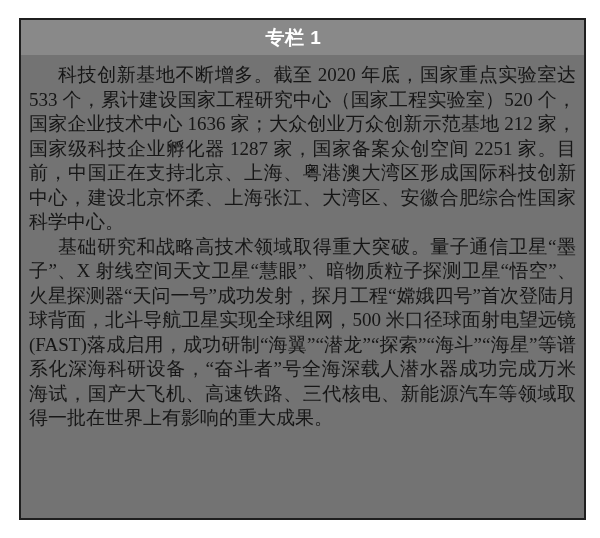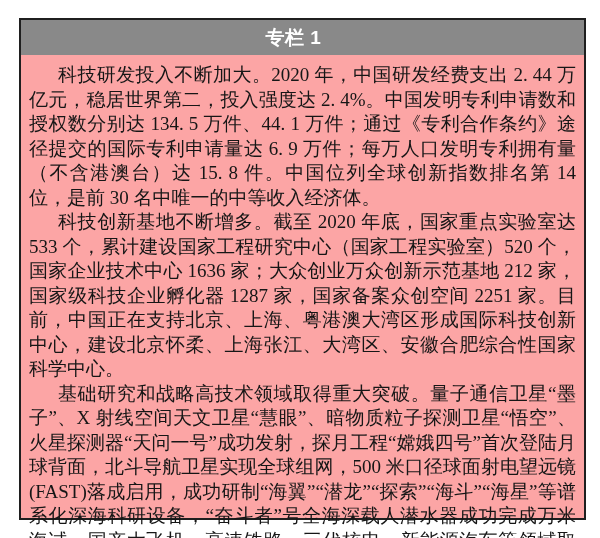--- a/index.html
+++ b/index.html
@@ -17,21 +17,21 @@
     background: #ffffff;
   }
   .panel {
     position: absolute;
     left: 19px;
     top: 18px;
     width: 567px;
     height: 502px;
     box-sizing: border-box;
     border: 2px solid #1f1f1f;
-    background: #fca5a5;
+    background: #737373;
   }
   .panel-header {
     box-sizing: border-box;
     height: 35px;
     background: #898989;
     color: #ffffff;
     font-family: "Liberation Sans", "DejaVu Sans", sans-serif;
     font-weight: bold;
     font-size: 19px;
     display: flex;
@@ -60,18 +60,17 @@
 </style>
 </head>
 <body>
 
 <div class="page">
   <div class="panel">
     <div class="panel-header">
       <span class="col-label">专栏 1</span>
     </div>
     <div class="panel-body">
-      <p>科技研发投入不断加大。2020 年，中国研发经费支出 2. 44 万亿元，稳居世界第二，投入强度达 2. 4%。中国发明专利申请数和授权数分别达 134. 5 万件、44. 1 万件；通过《专利合作条约》途径提交的国际专利申请量达 6. 9 万件；每万人口发明专利拥有量（不含港澳台）达 15. 8 件。中国位列全球创新指数排名第 14 位，是前 30 名中唯一的中等收入经济体。</p>
       <p>科技创新基地不断增多。截至 2020 年底，国家重点实验室达 533 个，累计建设国家工程研究中心（国家工程实验室）520 个，国家企业技术中心 1636 家；大众创业万众创新示范基地 212 家，国家级科技企业孵化器 1287 家，国家备案众创空间 2251 家。目前，中国正在支持北京、上海、粤港澳大湾区形成国际科技创新中心，建设北京怀柔、上海张江、大湾区、安徽合肥综合性国家科学中心。</p>
       <p>基础研究和战略高技术领域取得重大突破。量子通信卫星“墨子”、X 射线空间天文卫星“慧眼”、暗物质粒子探测卫星“悟空”、火星探测器“天问一号”成功发射，探月工程“嫦娥四号”首次登陆月球背面，北斗导航卫星实现全球组网，500 米口径球面射电望远镜(FAST)落成启用，成功研制“海翼”“潜龙”“探索”“海斗”“海星”等谱系化深海科研设备，“奋斗者”号全海深载人潜水器成功完成万米海试，国产大飞机、高速铁路、三代核电、新能源汽车等领域取得一批在世界上有影响的重大成果。</p>
     </div>
   </div>
 </div>
 
 </body></html>

